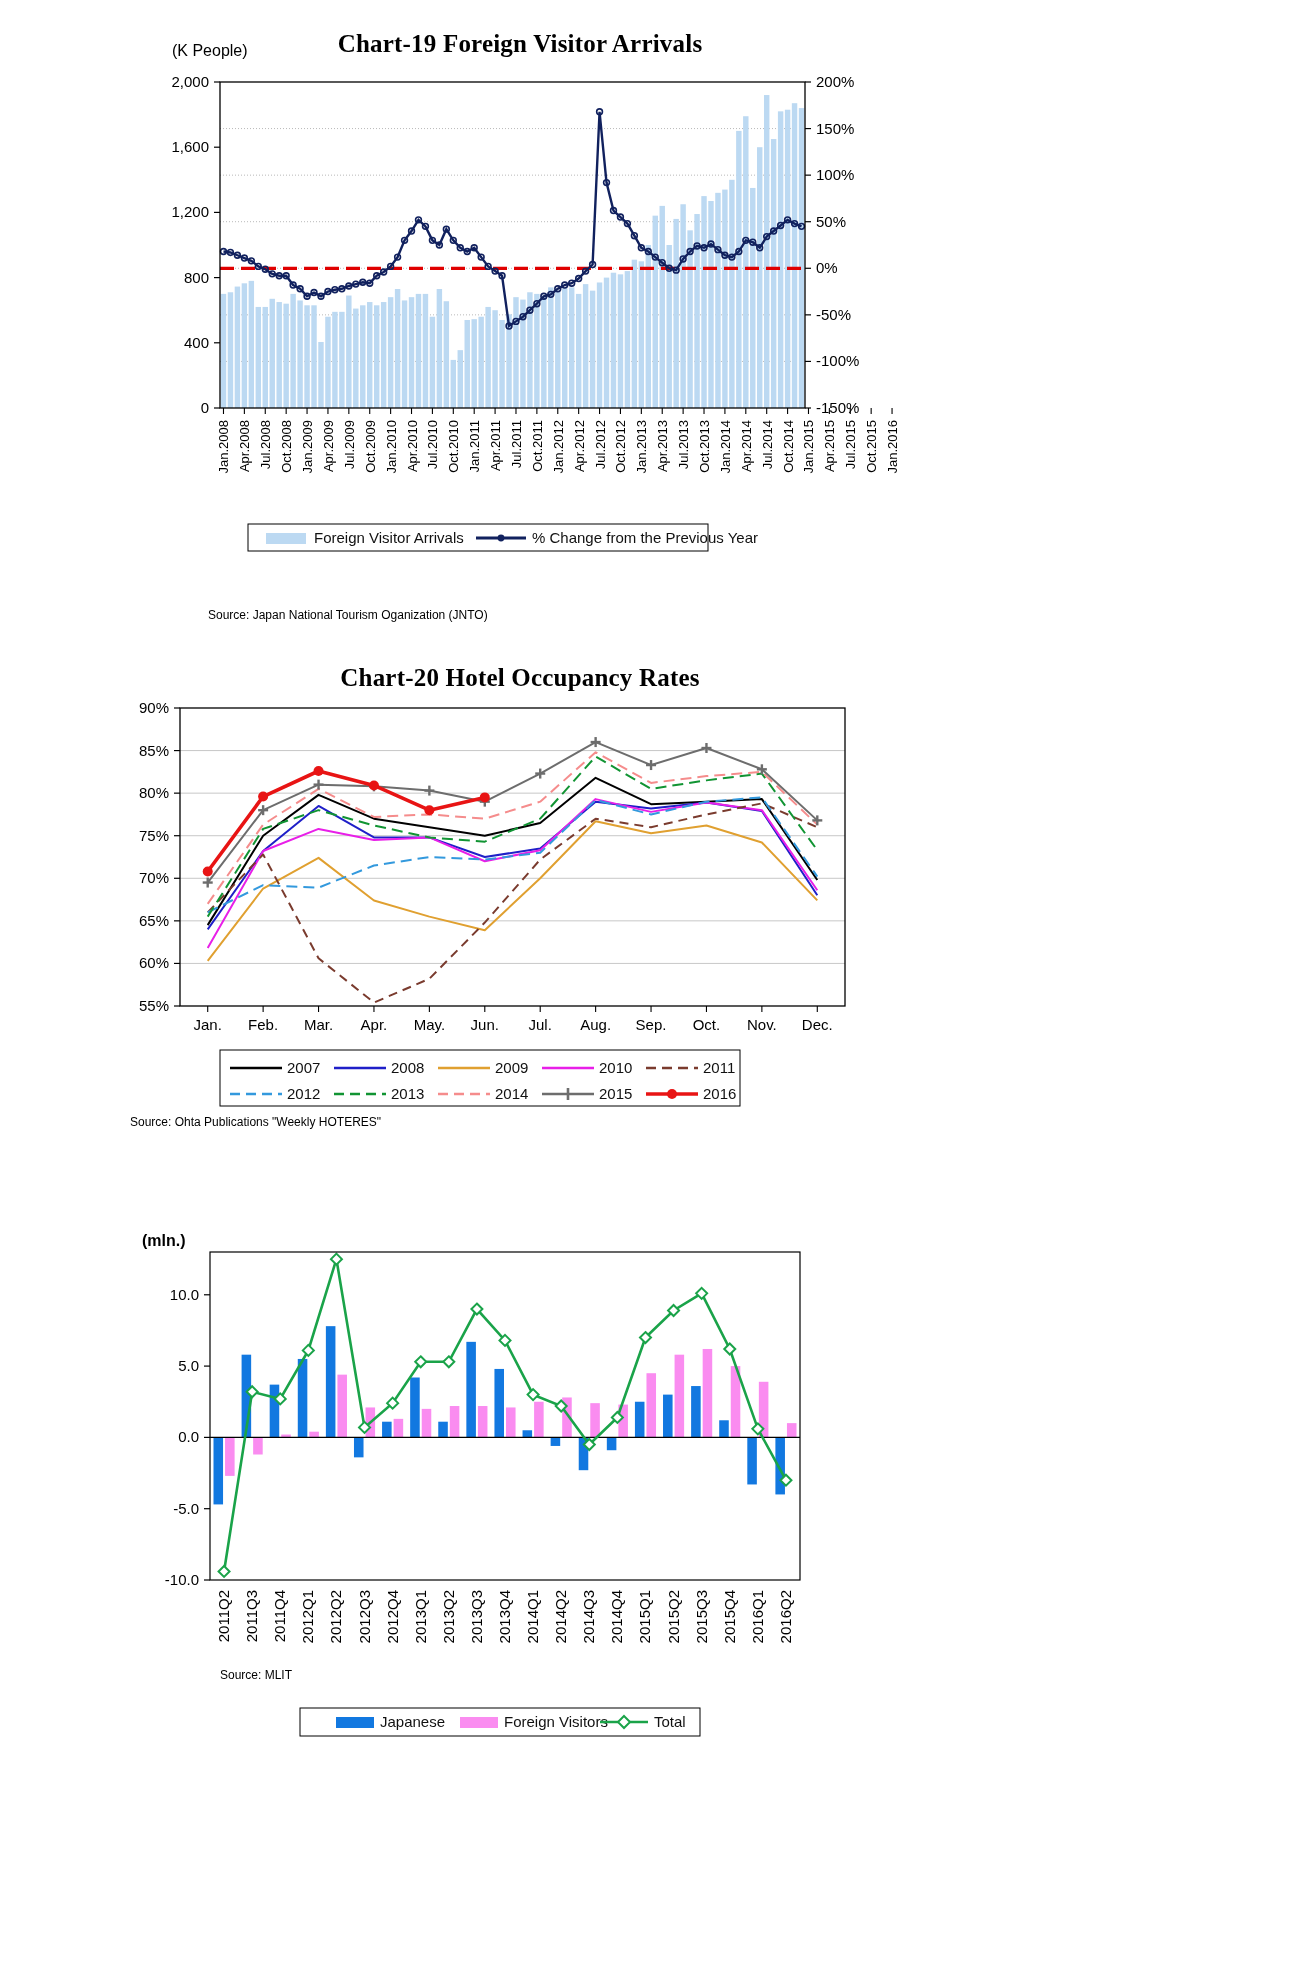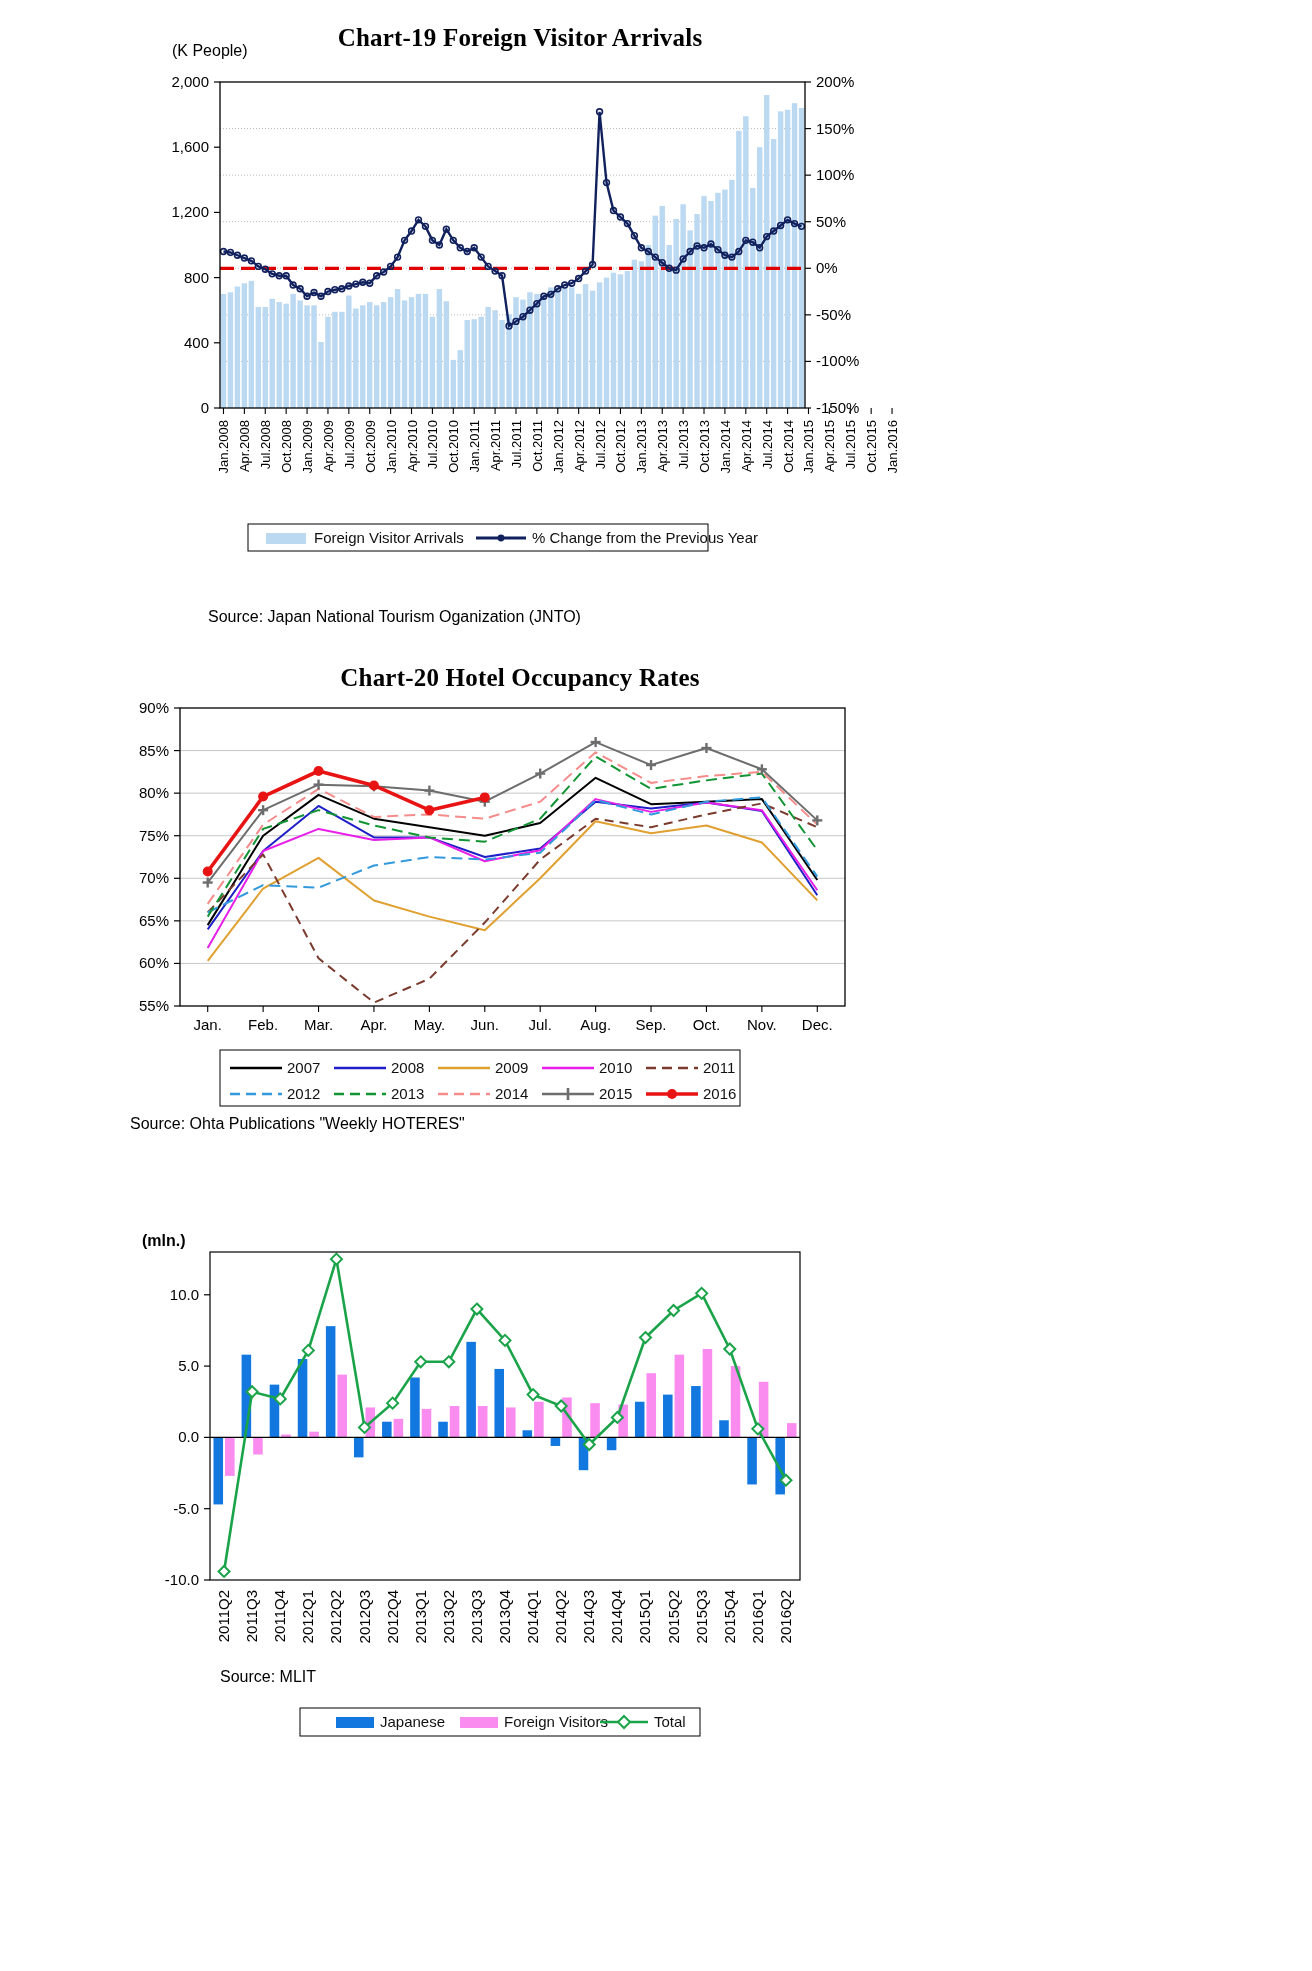--- a/index.html
+++ b/index.html
@@ -1,32 +1,32 @@
 <!DOCTYPE html>
 <html><head>
 <meta charset="utf-8">
 <style>
   html,body{margin:0;padding:0;background:#fff;}
   body{width:1312px;height:1971px;font-family:"Liberation Sans",sans-serif;color:#000;position:relative;}
   .chart-block{position:relative;width:1312px;}
   .chart-title{font-family:"Liberation Serif",serif;font-size:25px;font-weight:bold;text-align:center;letter-spacing:.2px;}
   .axis-unit{font-size:16px;font-family:"Liberation Sans",sans-serif;}
-  .source{font-size:16px;font-family:"Liberation Sans",sans-serif;}
+  .source{font-size:12px;font-family:"Liberation Sans",sans-serif;}
   svg{display:block;}
   text{font-family:"Liberation Sans",sans-serif;}
   .tick-lbl{font-size:15px;fill:#000;}
   .tick-lbl-sm{font-size:13px;fill:#000;}
   .legend-box{fill:#fff;stroke:#000;stroke-width:1;}
   .legend-lbl{font-size:15px;fill:#111;}
 </style>
 </head>
 <body>
 
 <div class="chart-block" style="height:660px;">
-  <div class="chart-title" style="position:absolute;left:0;top:24px;width:1040px;">Chart-19 Foreign Visitor Arrivals</div>
+  <div class="chart-title" style="position:absolute;left:0;top:30px;width:1040px;">Chart-19 Foreign Visitor Arrivals</div>
   <div class="axis-unit" style="position:absolute;left:172px;top:42px;">(K People)</div>
   <svg id="svg19" width="900" height="600" style="position:absolute;left:90px;top:60px;">
       <rect x="130" y="22" width="585" height="326" fill="#fff" stroke="none"></rect>
       <line x1="130" y1="301.42857142857144" x2="715" y2="301.42857142857144" stroke="#9a9a9a" stroke-width="0.7" stroke-dasharray="1,2"></line>
       <line x1="130" y1="254.85714285714286" x2="715" y2="254.85714285714286" stroke="#9a9a9a" stroke-width="0.7" stroke-dasharray="1,2"></line>
       <line x1="130" y1="208.2857142857143" x2="715" y2="208.2857142857143" stroke="#9a9a9a" stroke-width="0.7" stroke-dasharray="1,2"></line>
       <line x1="130" y1="161.71428571428572" x2="715" y2="161.71428571428572" stroke="#9a9a9a" stroke-width="0.7" stroke-dasharray="1,2"></line>
       <line x1="130" y1="115.14285714285714" x2="715" y2="115.14285714285714" stroke="#9a9a9a" stroke-width="0.7" stroke-dasharray="1,2"></line>
       <line x1="130" y1="68.57142857142861" x2="715" y2="68.57142857142861" stroke="#9a9a9a" stroke-width="0.7" stroke-dasharray="1,2"></line>
       <line x1="124" y1="348" x2="130" y2="348" stroke="#000" stroke-width="1.2"></line>

